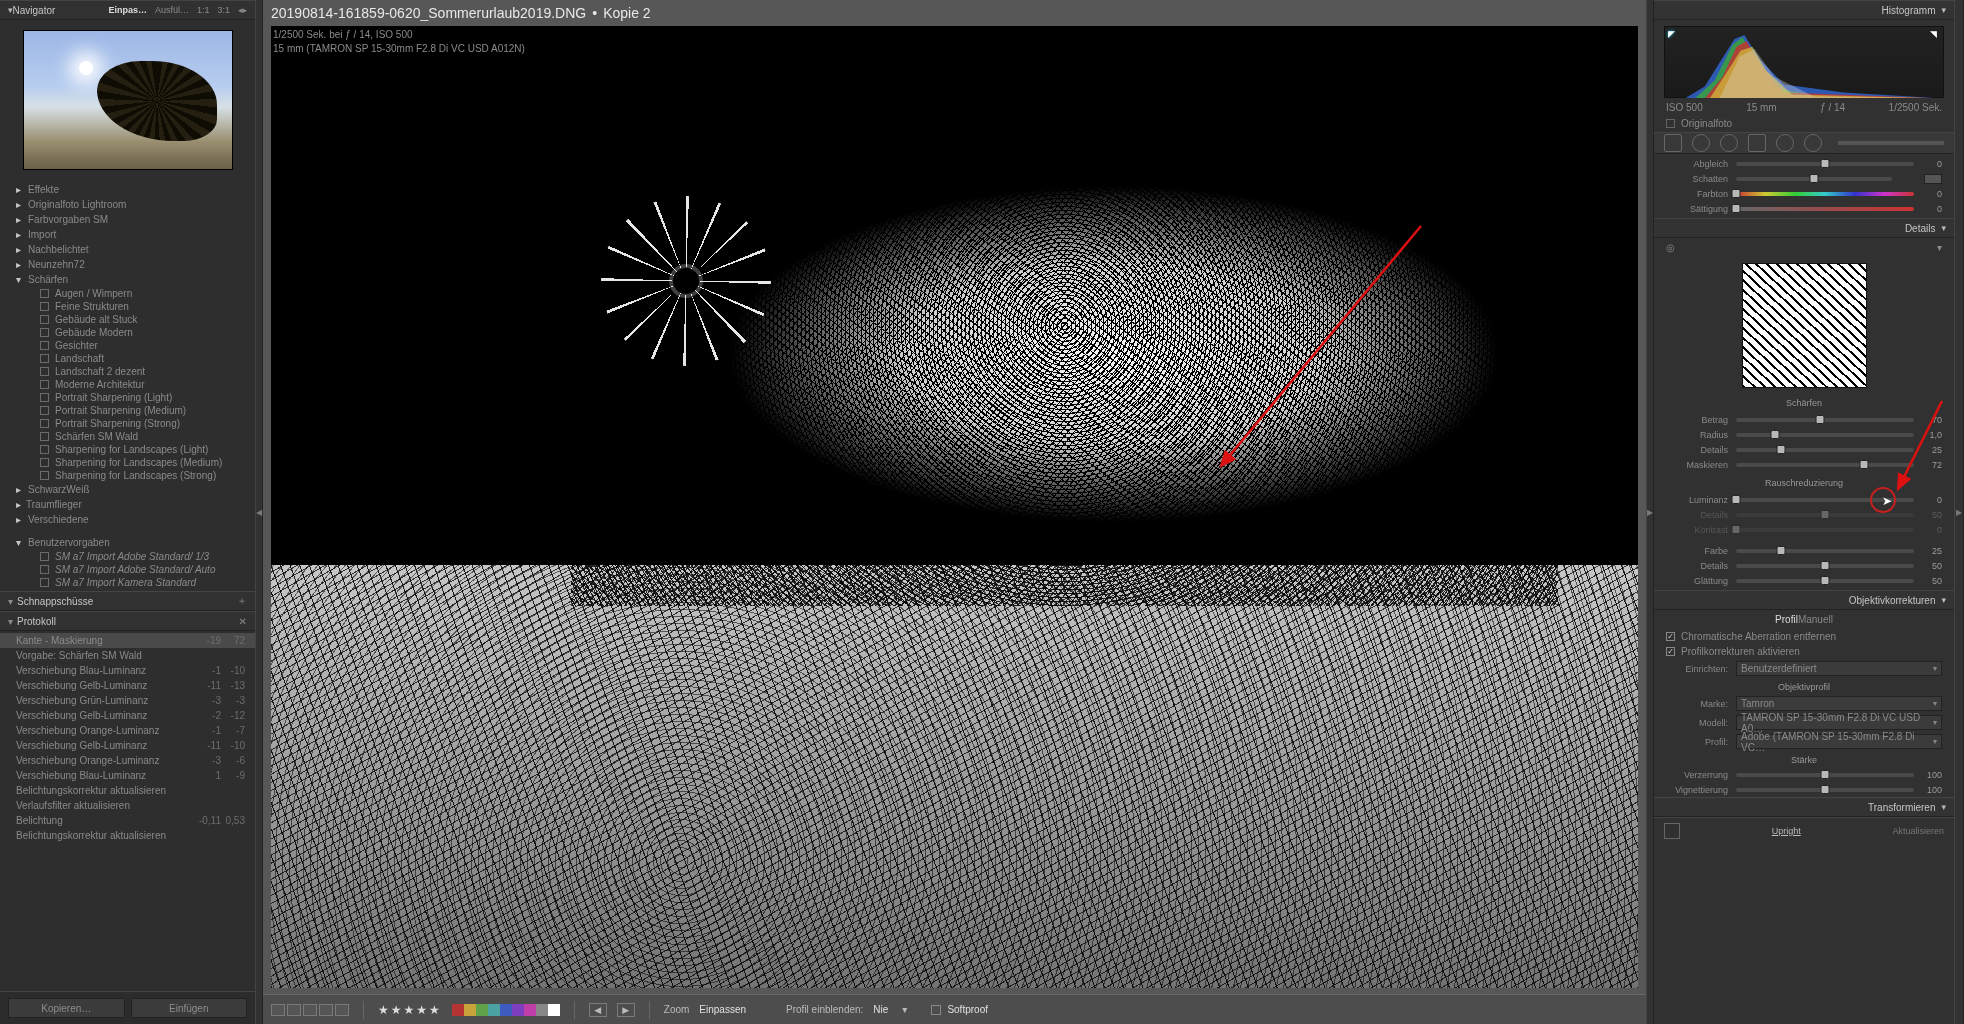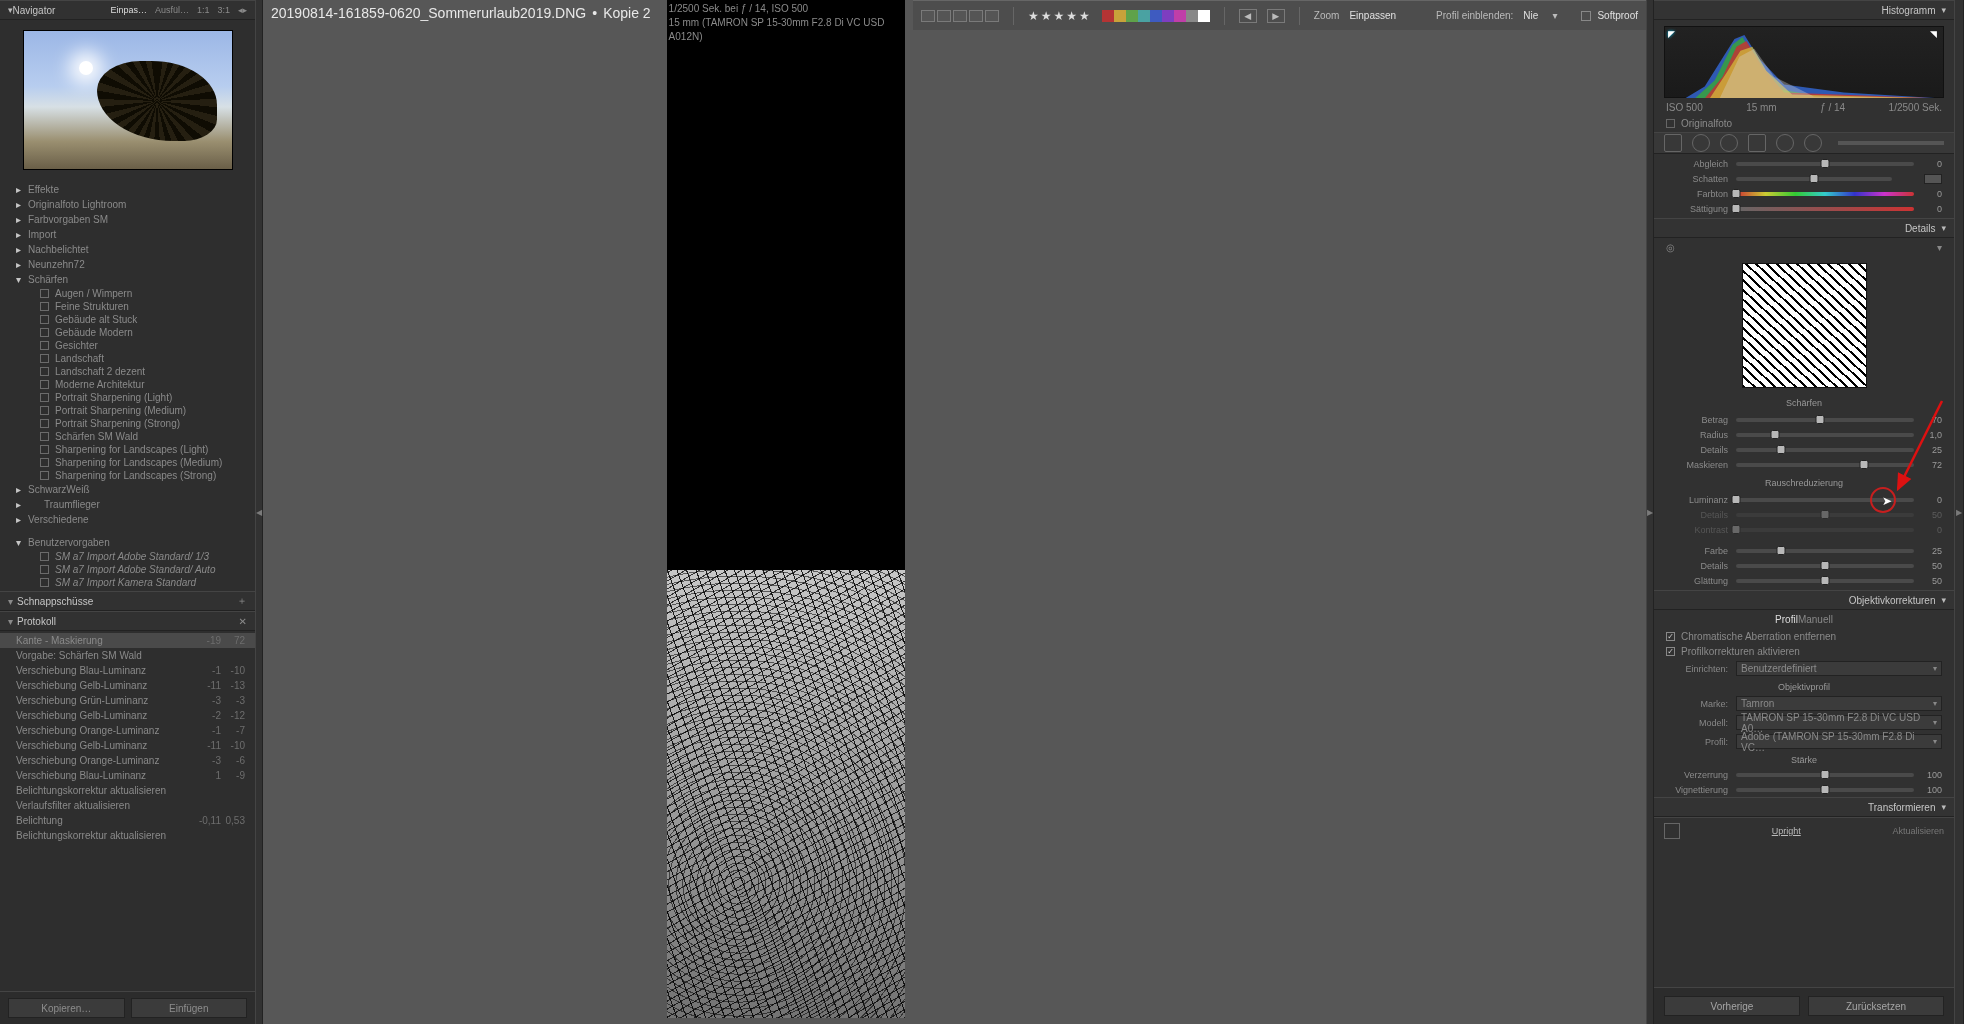--- a/index.html
+++ b/index.html
@@ -48,21 +48,21 @@
   .hist-header .x{margin-left:auto}
   .history{overflow:auto;flex:1;min-height:0;padding-top:2px}
   .history .row{display:flex;align-items:center;padding:1px 10px 1px 16px;color:var(--text-dim);height:15px}
   .history .row.sel{background:#4a4a4a;color:#ddd}
   .history .row .v1{margin-left:auto;width:24px;text-align:right;color:var(--text-dim2)}
   .history .row .v2{width:24px;text-align:right;color:var(--text-dim2)}
   .left-footer{display:flex;gap:6px;padding:6px 8px;border-top:1px solid #444;background:#2c2c2c}
   .left-footer .btn{flex:1;height:20px;background:#3b3b3b;border:1px solid #222;display:flex;align-items:center;justify-content:center;color:#8d8d8d}
 
   
-  .center{flex:1;display:flex;flex-direction:row;background:#575757}
+  .center{flex:1;display:flex;flex-direction:column;background:#575757}
   .center-top{height:26px;display:flex;align-items:center;padding:0 8px;background:#575757}
   .center-top .fname{color:#e8e8e8;font-size:14px}
   .center-top .dot{color:#e8e8e8;margin:0 6px;font-size:14px}
   .center-top .copy{color:#e8e8e8;font-size:14px}
   .loupe-wrap{flex:1;margin:0 8px 6px 8px;background:#000;position:relative;overflow:hidden}
   .exif{position:absolute;left:2px;top:2px;color:#ddd;font-size:11px;text-shadow:0 0 4px #000;line-height:14px;z-index:3}
   .loupe-img{position:absolute;inset:0;background:#000}
   .sunburst{position:absolute;left:330px;top:170px;width:170px;height:170px;pointer-events:none}
   .sunburst::before{content:"";position:absolute;inset:0;background:
      repeating-conic-gradient(rgba(255,255,255,.9) 0 2deg,transparent 2deg 22.5deg);
@@ -152,21 +152,21 @@
   .cursor{position:absolute;z-index:7;font-size:12px;color:#fff}
 </style>
 </head>
 <body>
 
 <div class="left">
   <div class="panel-header">
     <span class="caret">▾</span>
     <span class="title">Navigator</span>
     <span class="spacer"></span>
-    <span class="mini" style="font-weight:normal;color:#ddd">Einpas…</span>
+    <span class="mini" style="font-weight:bold;color:#ddd">Einpas…</span>
     <span class="mini">Ausfül…</span>
     <span class="mini">1:1</span>
     <span class="mini">3:1</span>
     <span class="mini">◂▸</span>
   </div>
   <div class="nav-thumb">
     <div class="img">
         <div class="sun"></div>
         <div class="branch"></div>
       </div>
@@ -260,21 +260,21 @@
       <div class="leaf">
         <span class="sq"></span>
         <span>Sharpening for Landscapes (Strong)</span>
       </div>
       <div class="group collapsed">
         <span class="arw"></span>
         <span style="margin-left:2px">SchwarzWeiß</span>
       </div>
       <div class="group collapsed">
         <span class="arw"></span>
-        <span style="margin-left:18px">Traumflieger</span>
+        <span style="margin-left:0">Traumflieger</span>
       </div>
       <div class="group collapsed">
         <span class="arw"></span>
         <span style="margin-left:2px">Verschiedene</span>
       </div>
       <div style="height: 8px;"></div>
       <div class="group open">
         <span class="arw"></span>
         <span style="margin-left:2px">Benutzervorgaben</span>
       </div>
@@ -675,24 +675,20 @@
   <div class="panel-header rtl">
     <span class="title">Transformieren</span>
     <span class="caret" style="margin-left:6px">▾</span>
   </div>
   <div class="transform-row">
     <div class="ico"></div>
     <span class="upright">Upright</span>
     <span class="update">Aktualisieren</span>
   </div>
 
-  <div class="right-footer">
-    <div class="btn">Vorherige</div>
-    <div class="btn">Zurücksetzen</div>
-  </div>
 
   <svg class="arrow2" style="right:4px;top:395px" width="70" height="110">
     <defs>
         <marker id="ah2" markerWidth="10" markerHeight="10" refX="6" refY="3" orient="auto">
           <path d="M0,0 L7,3 L0,6 Z" fill="#d11"></path>
         </marker>
       </defs>
     <line x1="62" y1="6" x2="18" y2="94" stroke="#d11" stroke-width="2.5" marker-end="url(#ah2)"></line>
   </svg>
   <div class="circle-annot" style="right:58px;top:487px"></div>

